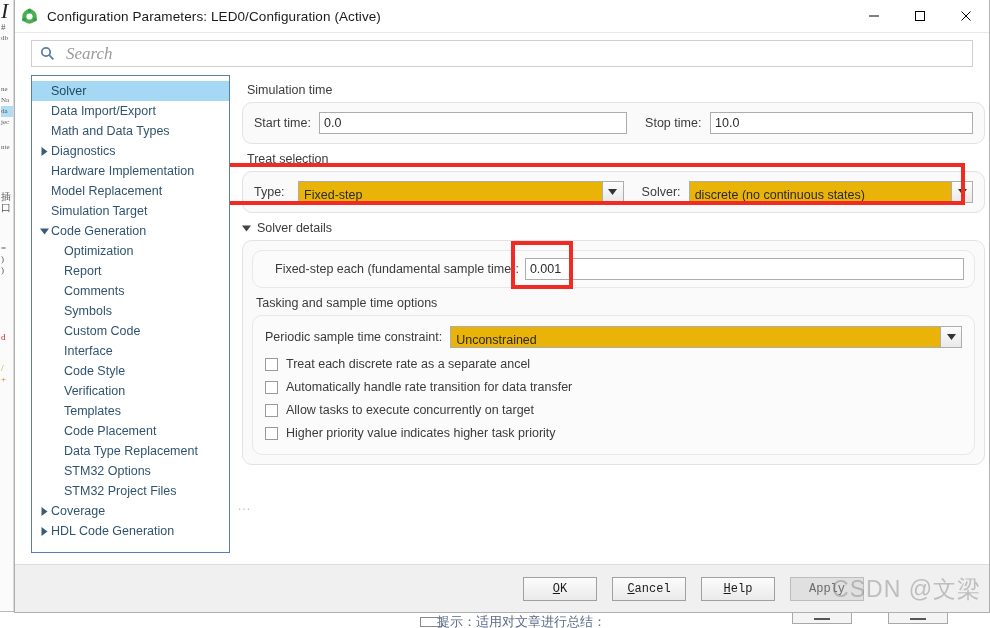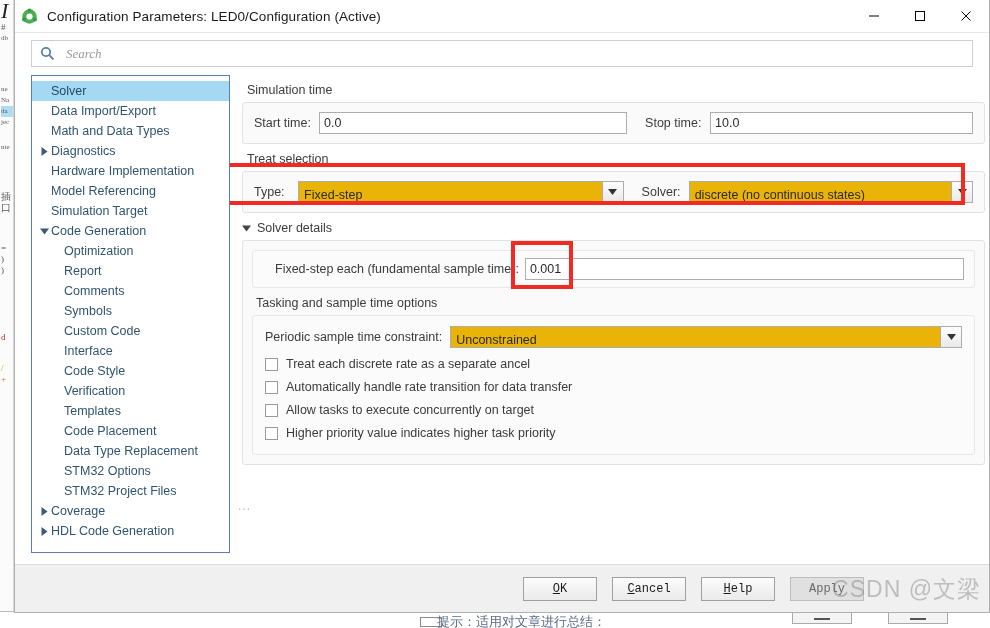--- a/index.html
+++ b/index.html
@@ -122,21 +122,21 @@
     background: #fff;
     display: flex; align-items: center;
     padding-left: 8px;
   }
   .search-box svg { display:block; flex: 0 0 auto; }
   .search-input {
     border: none; outline: none; flex: 1;
     margin-left: 9px;
     font-family: "Liberation Serif", serif;
     font-style: italic;
-    font-size: 13px;
+    font-size: 17px;
     color: #1d4ed8;
     background: transparent;
   }
   .search-input::placeholder { color: #9b9b9b; font-style: italic; }
 
   
   .dlg-body {
     flex: 1; display: flex;
     padding: 0 4px 0 16px;
     overflow: hidden;
@@ -172,21 +172,21 @@
   }
   .group-title-row {
     display: flex; align-items: center; margin: 8px 0 5px 0px;
   }
   .group-title-row .tri { margin-right: 6px; display:flex; }
   .group-title-row .txt { font-size: 12.5px; color: #3b3b3b; }
 
   .panel {
     border: 1px solid #e2e2e2;
     background: #fafafa;
-    border-radius: 3px;
+    border-radius: 10px;
     padding: 9px 12px;
   }
   .row { display: flex; align-items: center; }
   .lbl { font-size: 12.5px; color: #3b3b3b; white-space: nowrap; }
 
   .tf {
     height: 22px; border: 1px solid #adadad; background: #ffffff;
     font-size: 12.5px; color: #2a2a2a;
     padding: 0 4px; outline: none;
     font-family: "Liberation Sans", sans-serif;
@@ -390,21 +390,21 @@
             </svg>
           </span>
           <span class="label">Hardware Implementation</span>
         </div>
         <div class="tree-item l1 noarrow">
           <span class="arrow">
             <svg width="7" height="9" viewBox="0 0 7 9">
               <polygon points="0.5,0 6.5,4.5 0.5,9" fill="#3b5c78"></polygon>
             </svg>
           </span>
-          <span class="label">Model Referencing</span>
+          <span class="label">Model Replacement</span>
         </div>
         <div class="tree-item l1 noarrow">
           <span class="arrow">
             <svg width="7" height="9" viewBox="0 0 7 9">
               <polygon points="0.5,0 6.5,4.5 0.5,9" fill="#3b5c78"></polygon>
             </svg>
           </span>
           <span class="label">Simulation Target</span>
         </div>
         <div class="tree-item l1">

